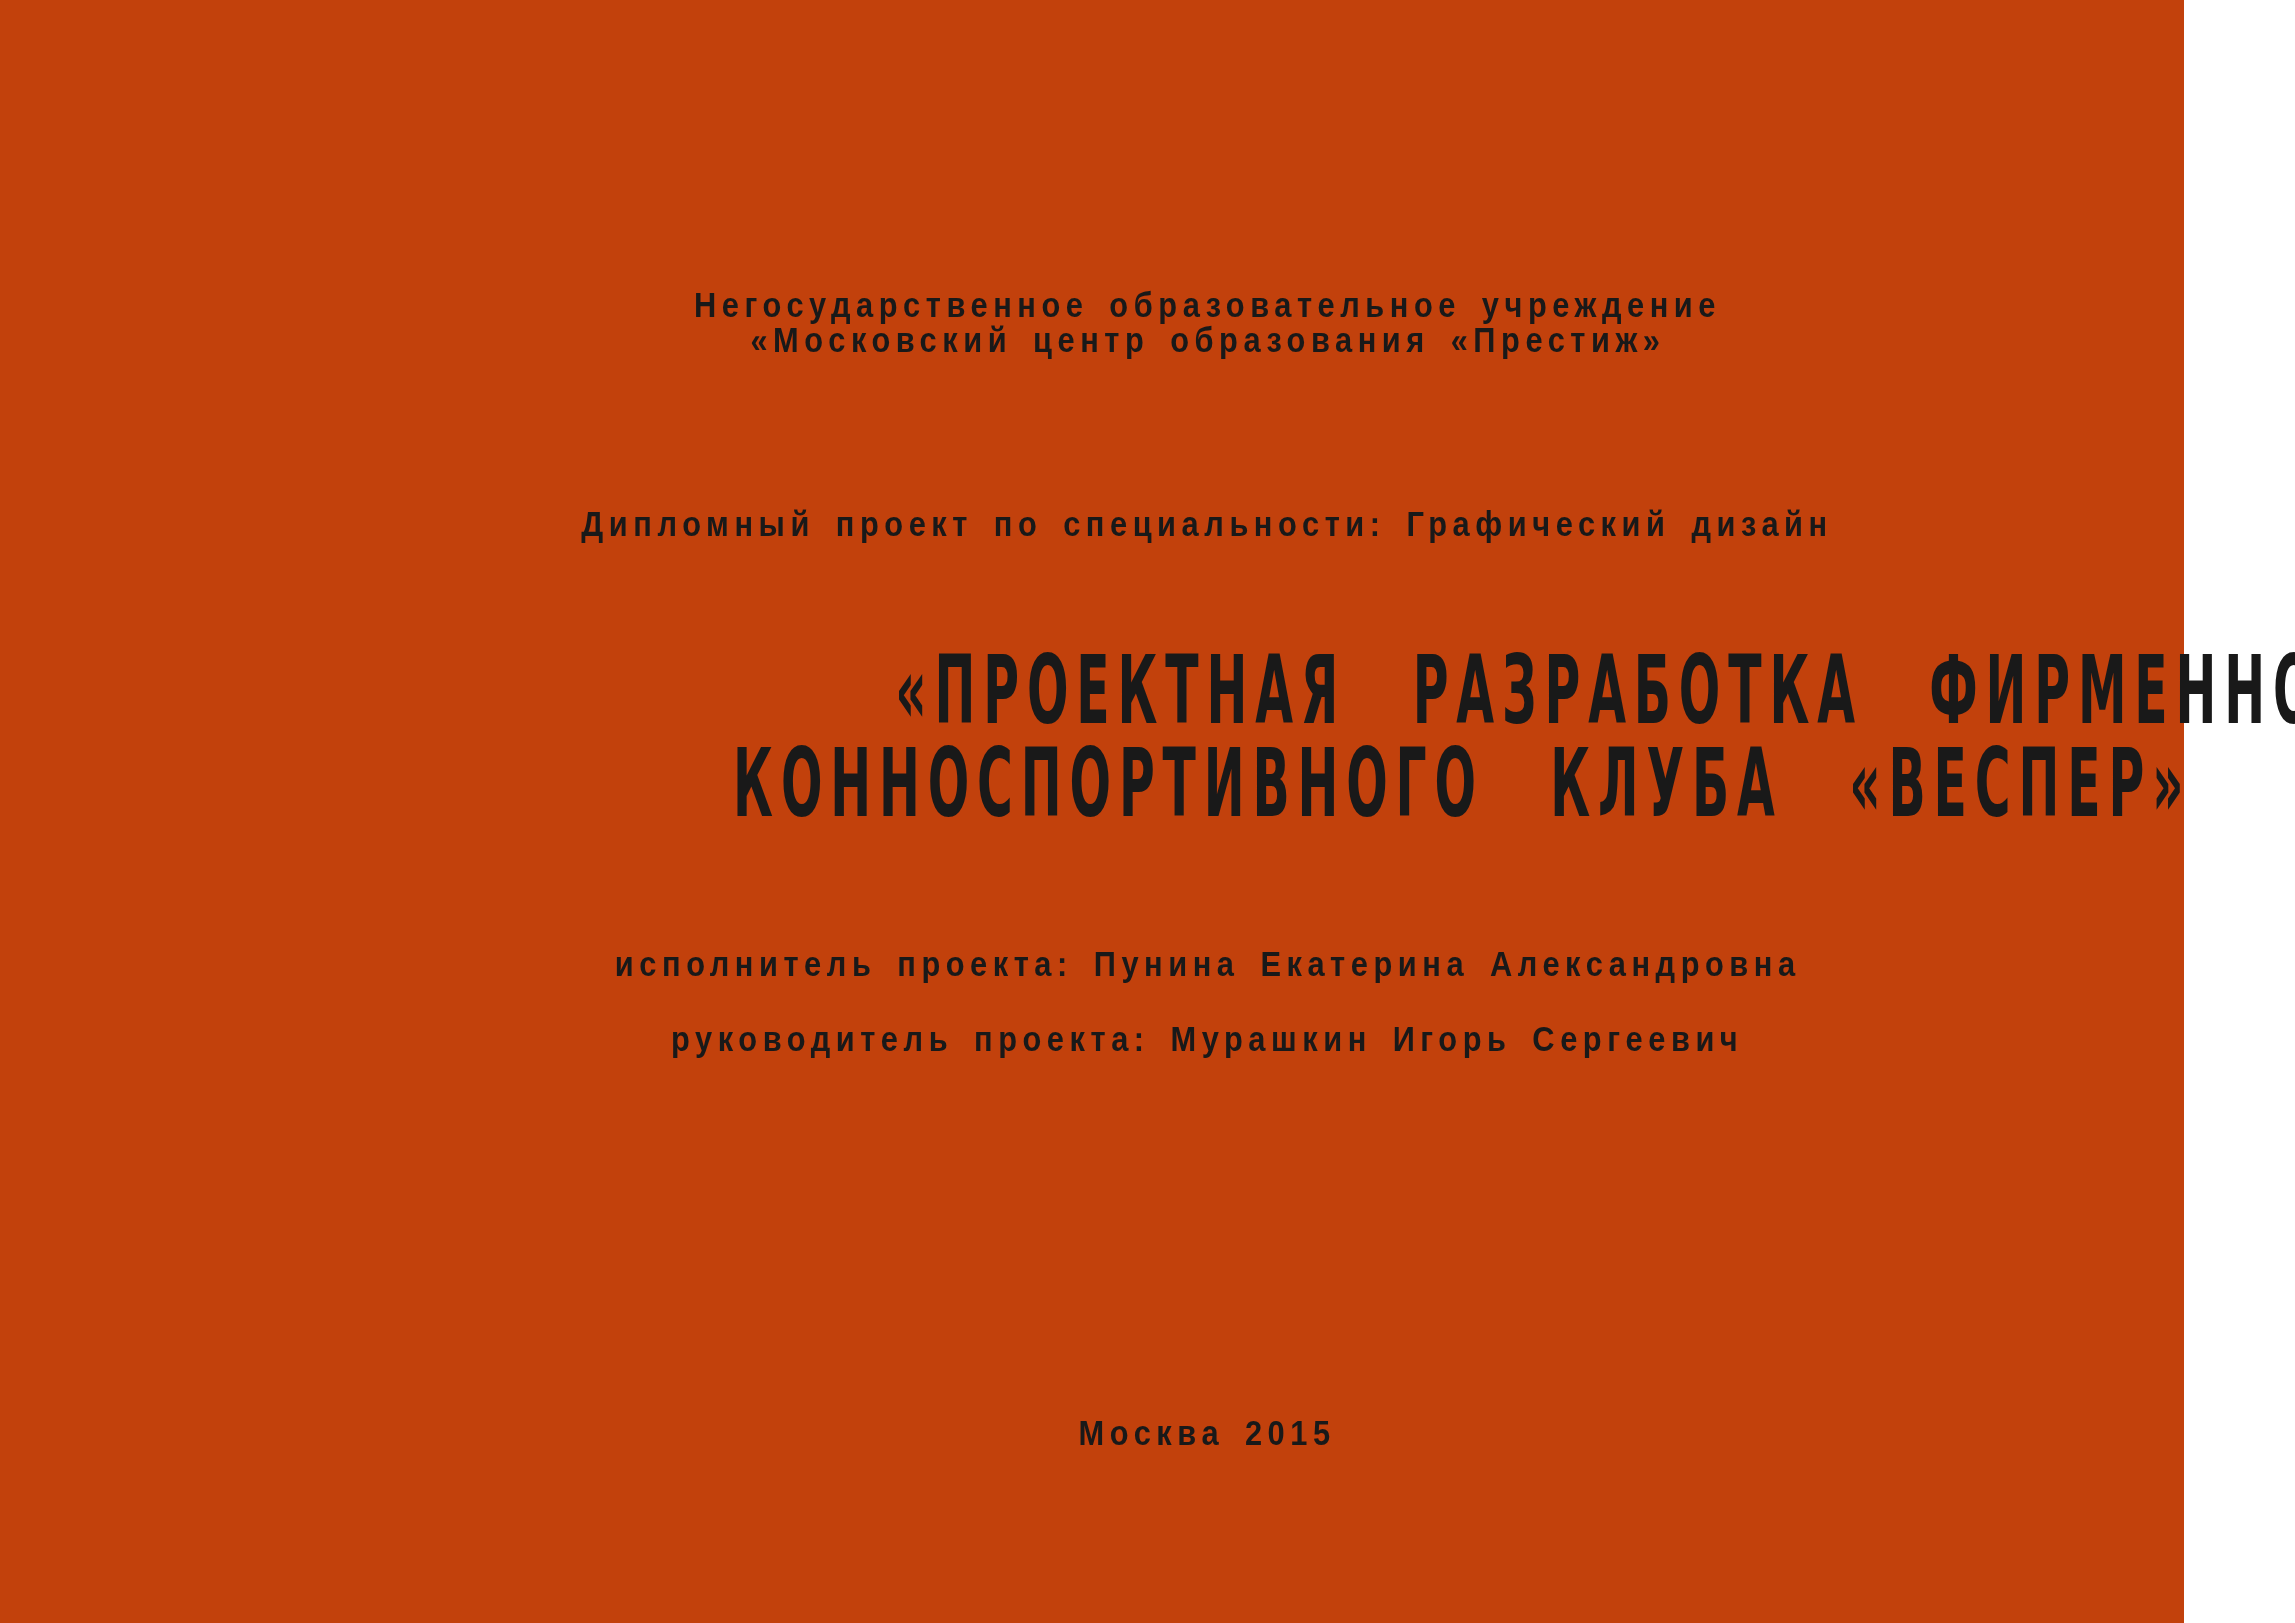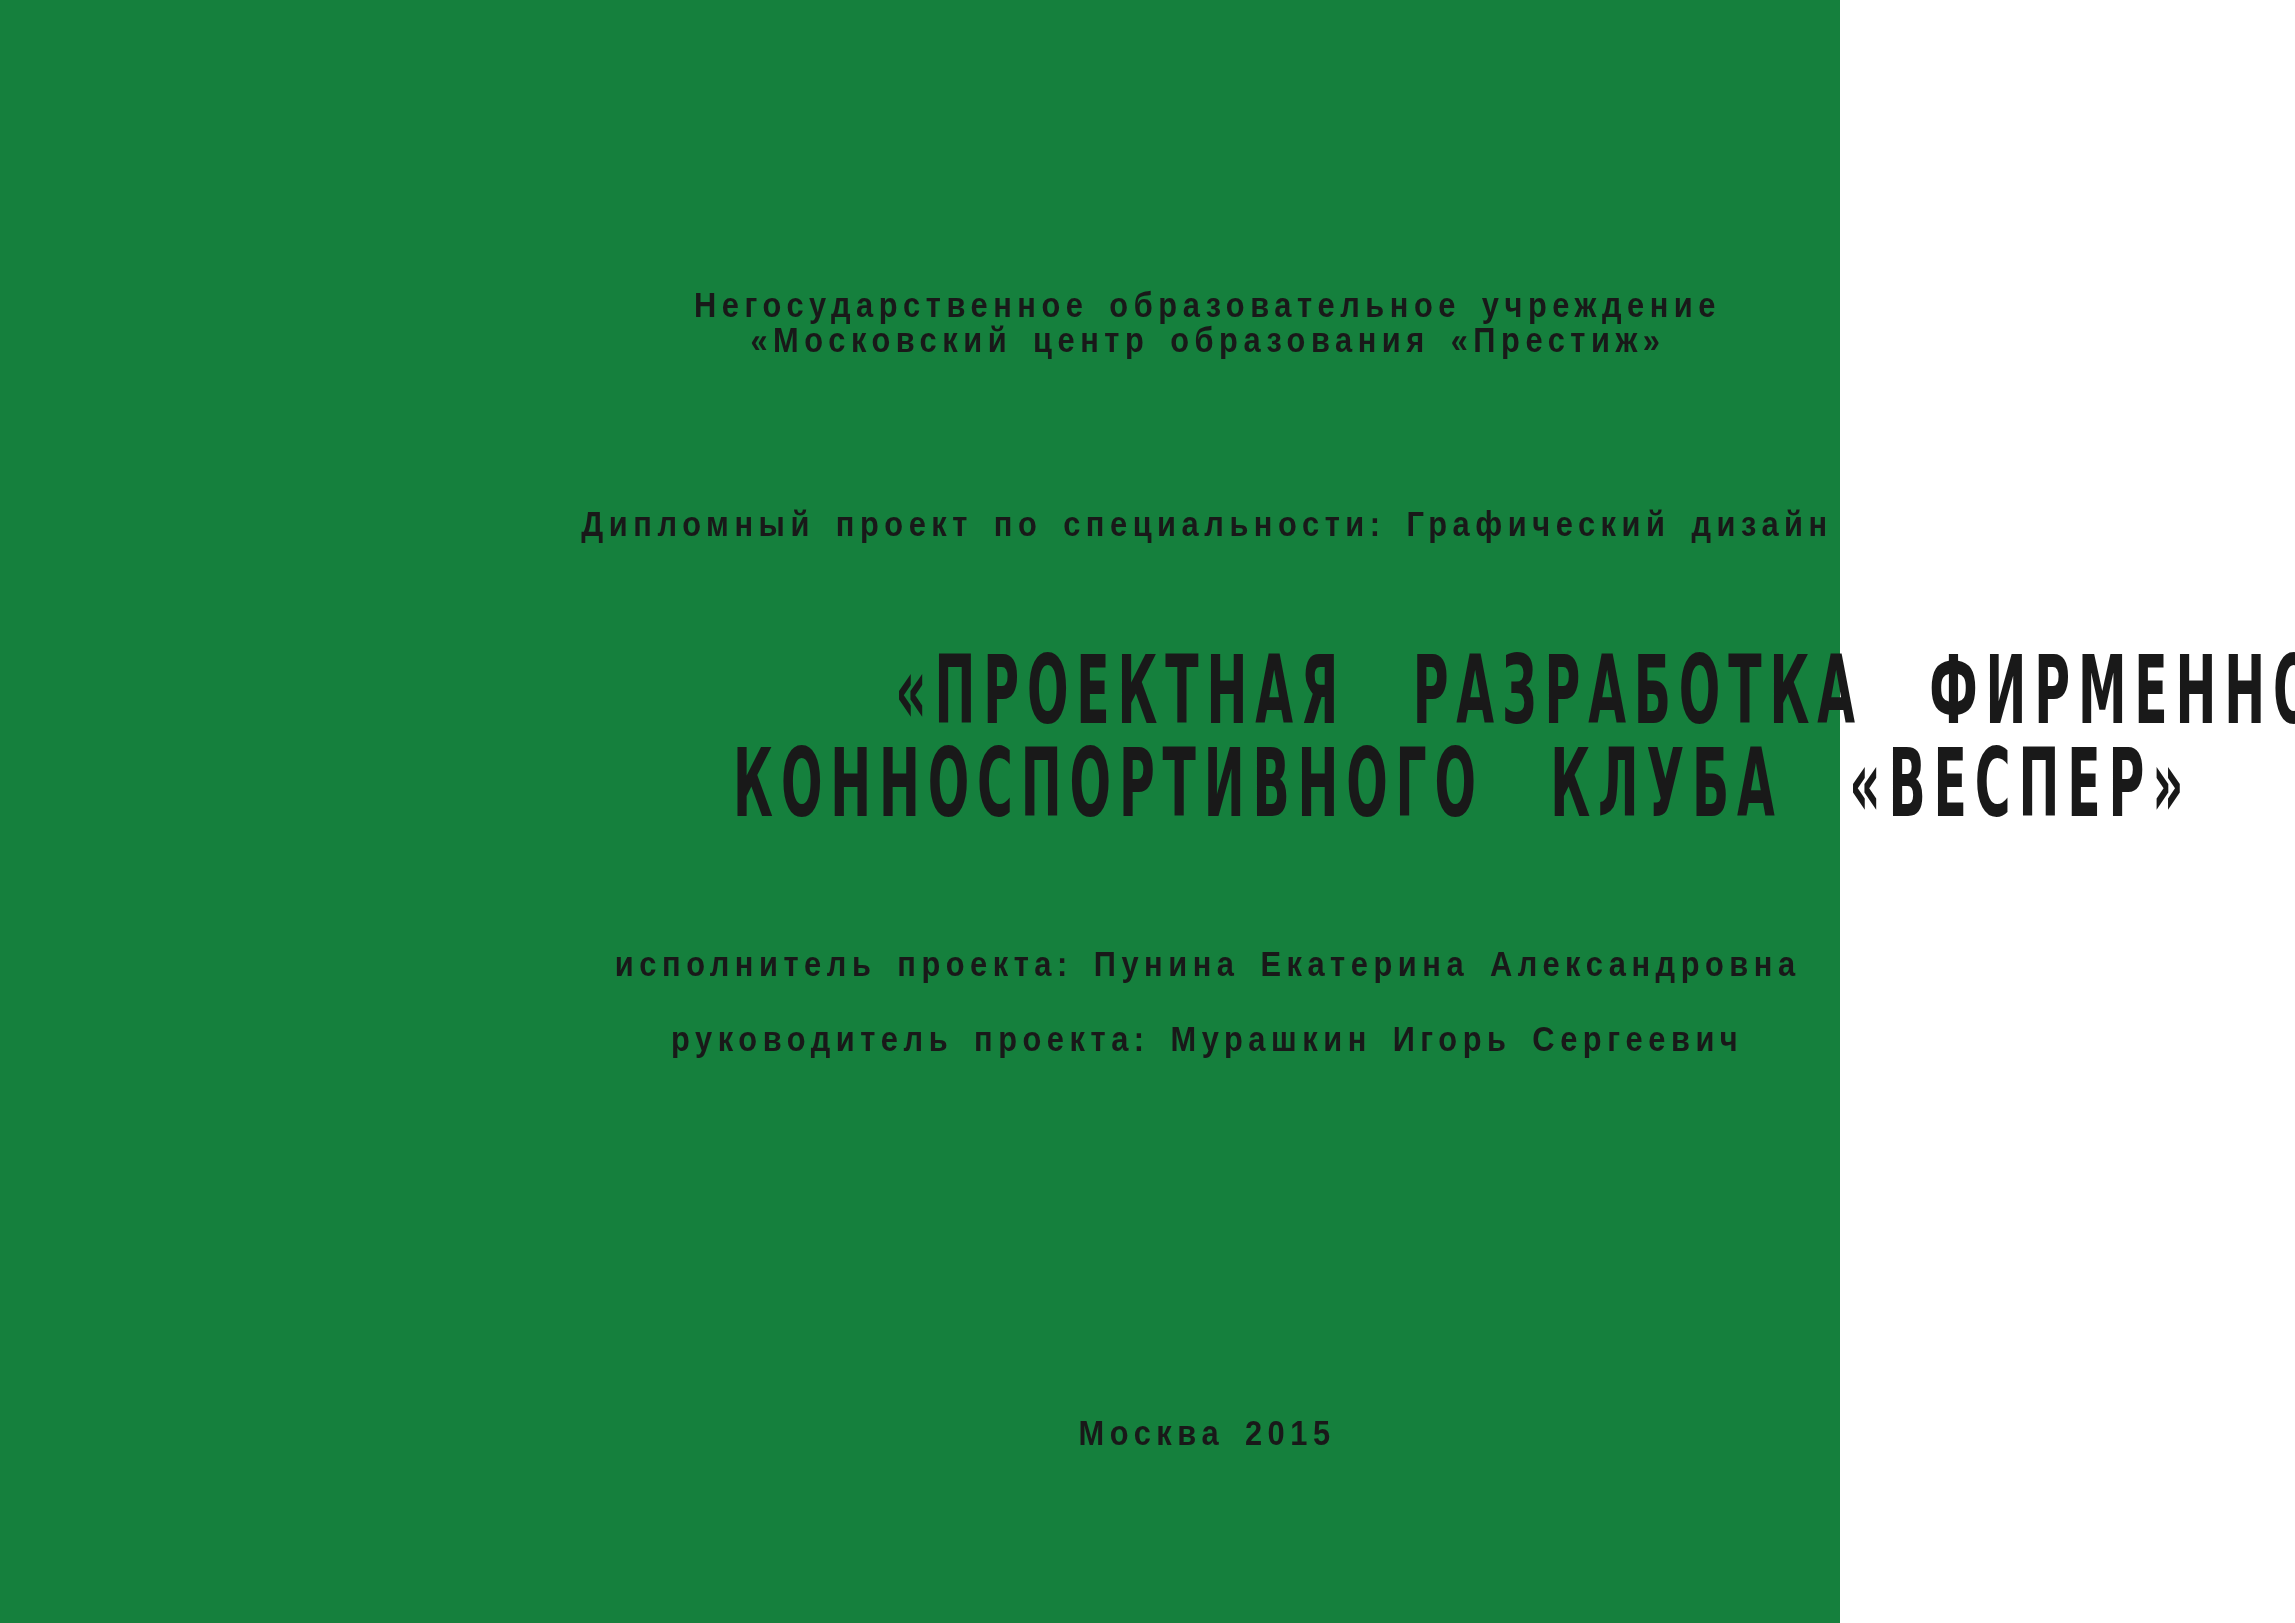--- a/index.html
+++ b/index.html
@@ -12,23 +12,23 @@
     background: #ffffff;
     overflow: hidden;
     position: relative;
     color: #191919;
     font-family: "Liberation Sans", sans-serif;
   }
   .page {
     position: absolute;
     top: 0;
     left: 0;
-    width: 1840px;
+    width: 2184px;
     height: 1623px;
-    background: #15803d;
+    background: #c2410c;
   }
   
   .line-block {
     position: absolute;
     left: 60px;
     width: 2295px;
     text-align: center;
     font-weight: 700;
   }
   

